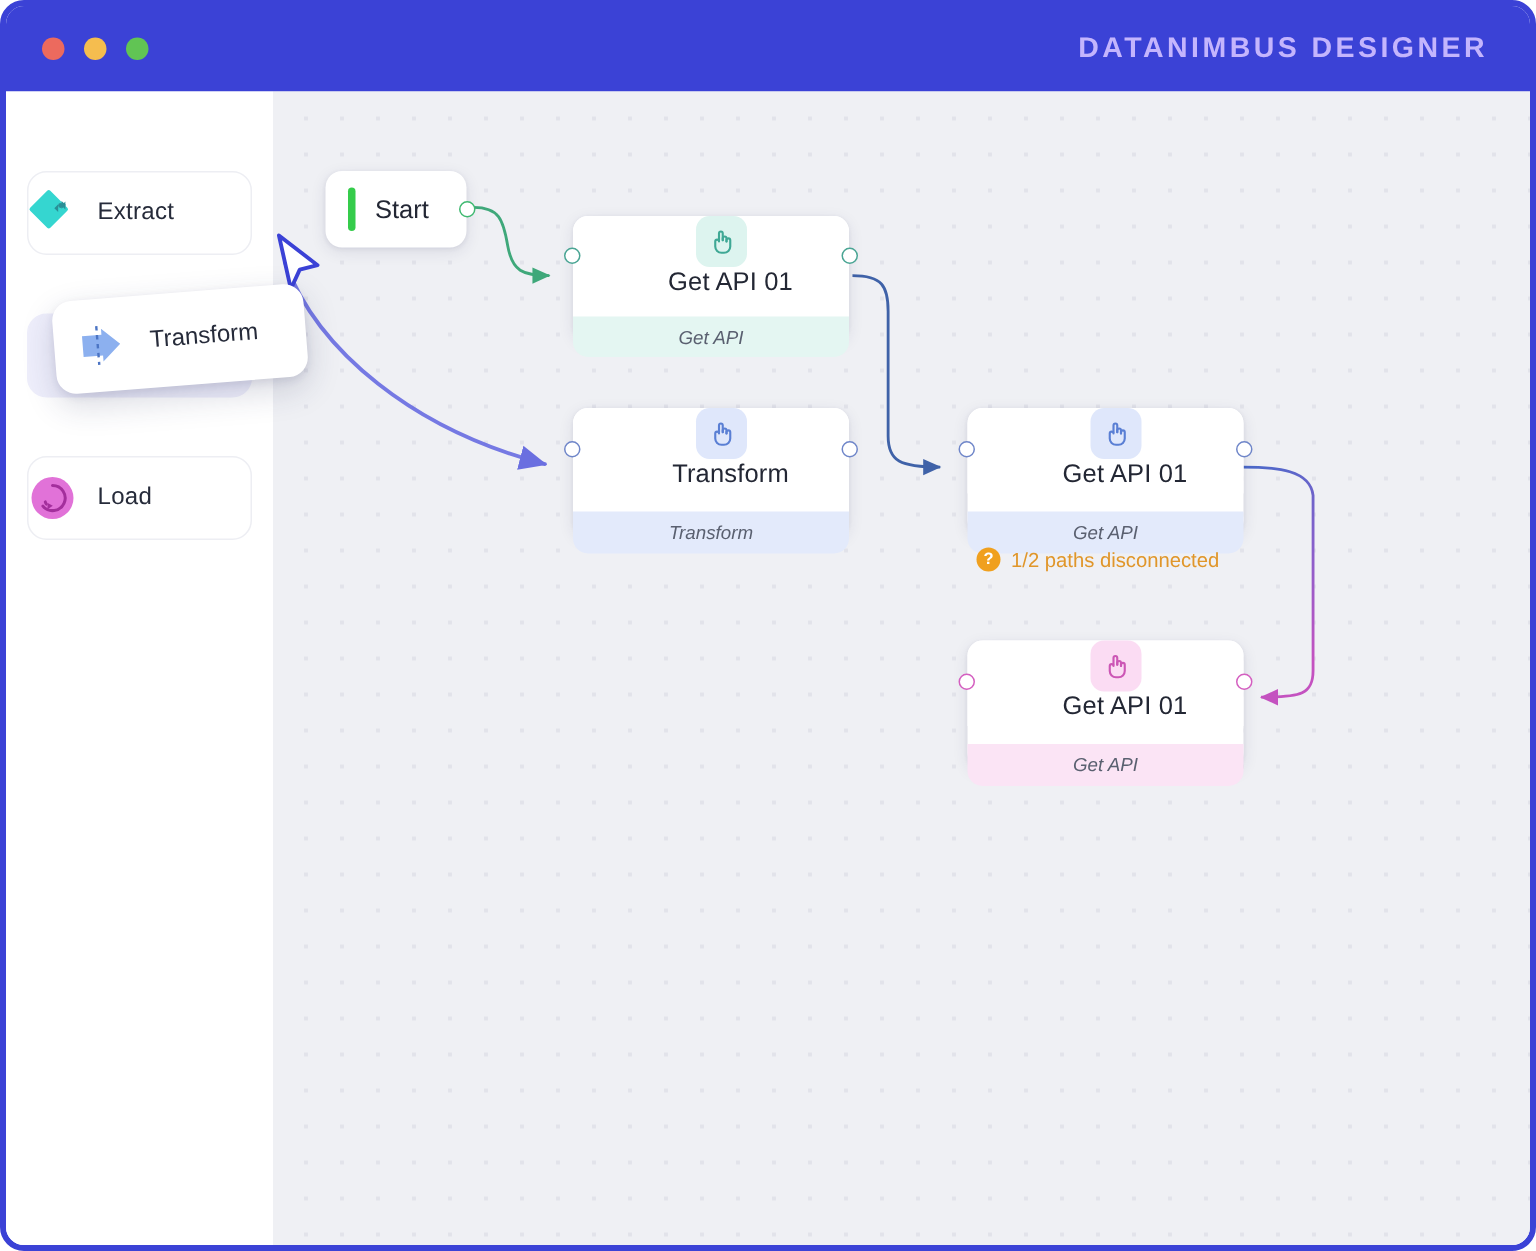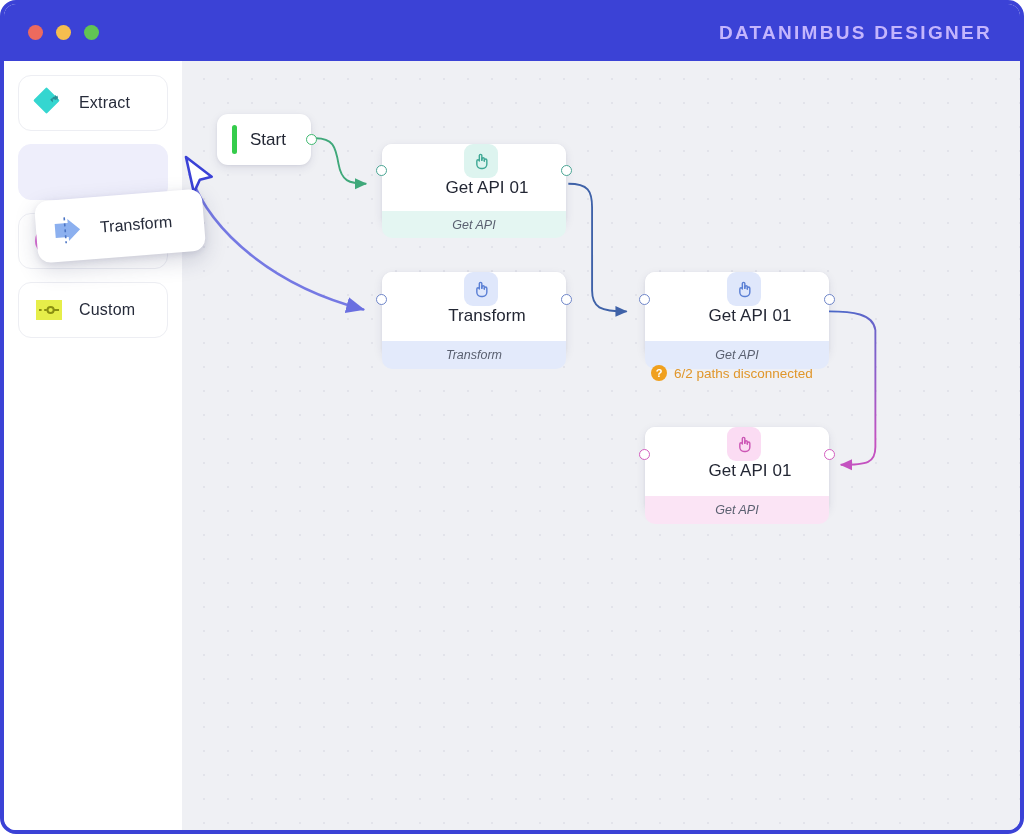--- a/index.html
+++ b/index.html
@@ -50,22 +50,22 @@
     position:relative;
     flex:0 0 178px;
   }
   .palette-item{
     position:relative;
     height:56px;
     border:1px solid #edeef3;
     border-radius:13px;
     background:#ffffff;
     display:flex; align-items:center;
-    padding-left:14px;
     margin-bottom:13px;
+    margin-top:39px;
   }
   .palette-item .plabel{
     font-size:16px; color:#262b3a; margin-left:14px; letter-spacing:.2px;
   }
   
   .palette-item.ghost{
     background:#eeeefb;
     border-color:#eeeefb;
   }
   .palette-item.ghost .plabel,
@@ -204,31 +204,20 @@
           <svg width="32" height="32" viewBox="0 0 32 32">
             <circle cx="16" cy="16" r="14" fill="#e172d8"></circle>
             <path d="M16 7.6 A8.4 8.4 0 1 1 9.6 21.4" fill="none" stroke="#a32f9c" stroke-width="2" stroke-linecap="round"></path>
             <path d="M11.2 18.6 A8.4 8.4 0 0 0 13 21.6" fill="none" stroke="#a32f9c" stroke-width="2" stroke-linecap="round" stroke-dasharray="1.6 2.4"></path>
             <polygon points="16.2,21.2 12.6,23.6 12.8,19.4" fill="#a32f9c"></polygon>
           </svg>
         </span>
         <span class="plabel">Load</span>
       </div>
 
-      <div class="palette-item">
-        <span class="picon">
-          <svg width="32" height="32" viewBox="0 0 32 32">
-            <rect x="3" y="6" width="26" height="20" fill="#e6ee4a"></rect>
-            <line x1="6" y1="16" x2="14" y2="16" stroke="#8a8f12" stroke-width="2" stroke-dasharray="2.6 2.6"></line>
-            <line x1="21" y1="16" x2="26" y2="16" stroke="#8a8f12" stroke-width="2"></line>
-            <circle cx="17.6" cy="16" r="3.1" fill="none" stroke="#8a8f12" stroke-width="2"></circle>
-          </svg>
-        </span>
-        <span class="plabel">Custom</span>
-      </div>
 
       <div id="drag-card">
         <span class="picon">
           <svg width="32" height="32" viewBox="0 0 32 32">
             <path d="M3 9 H16 V5 L28 16 L16 27 V23 H3 Z" fill="#8cb0ef"></path>
             <line x1="13" y1="3" x2="13" y2="29" stroke="#4b74c4" stroke-width="1.6" stroke-dasharray="3 3"></line>
           </svg>
         </span>
         <span class="plabel">Transform</span>
       </div>
@@ -317,21 +306,21 @@
               <path d="M16 12v-1a1.5 1.5 0 0 1 3 0v5a5 5 0 0 1-5 5h-2a5 5 0 0 1-5-5v-4a1.5 1.5 0 0 1 3 0"></path>
             </svg>
           </div>
           <div class="node-title">Get API 01</div>
         </div>
         <div class="node-foot" style="background:#e3eafb; height:28px;">Get API</div>
         <div class="port left" style="border-color:#6f86c9; top:28px;"></div>
         <div class="port right" style="border-color:#6f86c9; top:28px;"></div>
         <div class="node-warning">
           <span class="warn-circle">?</span>
-          <span>6/2 paths disconnected</span>
+          <span>1/2 paths disconnected</span>
         </div>
       </div>
 
       <div class="node" style="left:463px; top:366px; width:184px; height:85px;">
         <div class="node-head" style="height:57px;">
           <div class="node-badge" style="background:#fbdcf3;">
             <svg width="20" height="20" viewBox="0 0 24 24" fill="none" stroke="#cc56b5" stroke-width="1.7" stroke-linecap="round" stroke-linejoin="round">
               <path d="M10 11V5.5a1.5 1.5 0 0 1 3 0V11"></path>
               <path d="M13 11V9.5a1.5 1.5 0 0 1 3 0V12"></path>
               <path d="M16 12v-1a1.5 1.5 0 0 1 3 0v5a5 5 0 0 1-5 5h-2a5 5 0 0 1-5-5v-4a1.5 1.5 0 0 1 3 0"></path>

